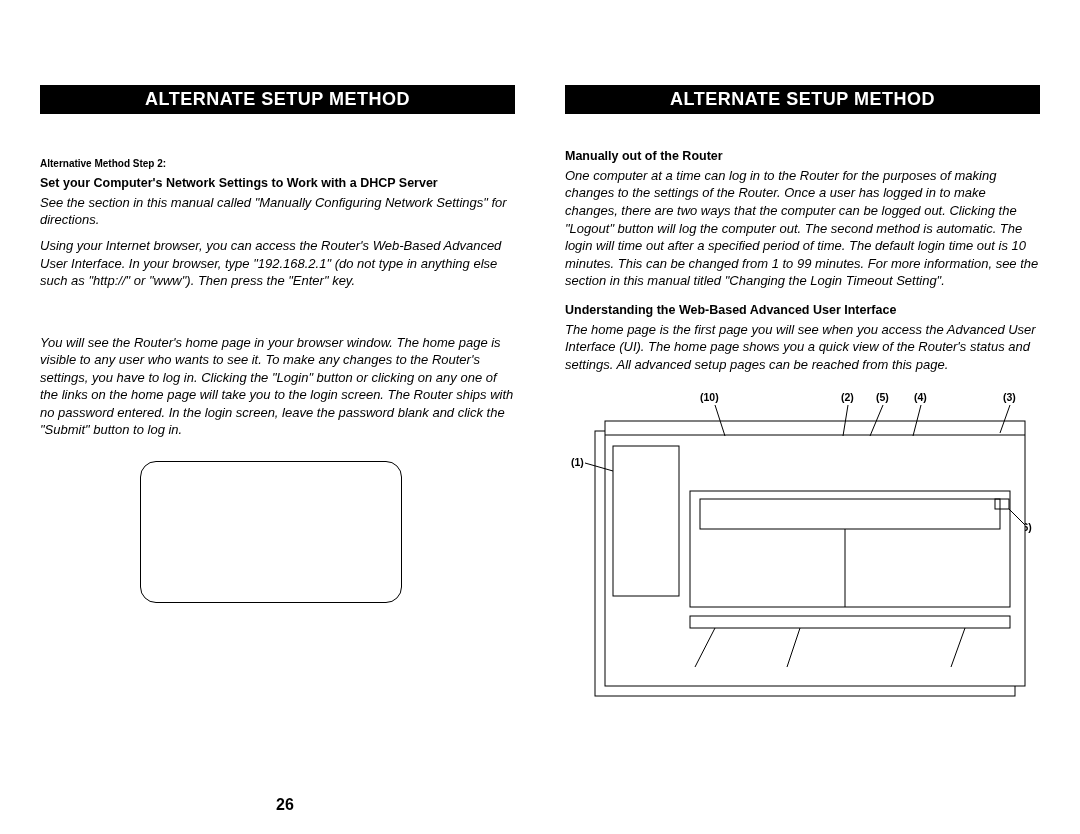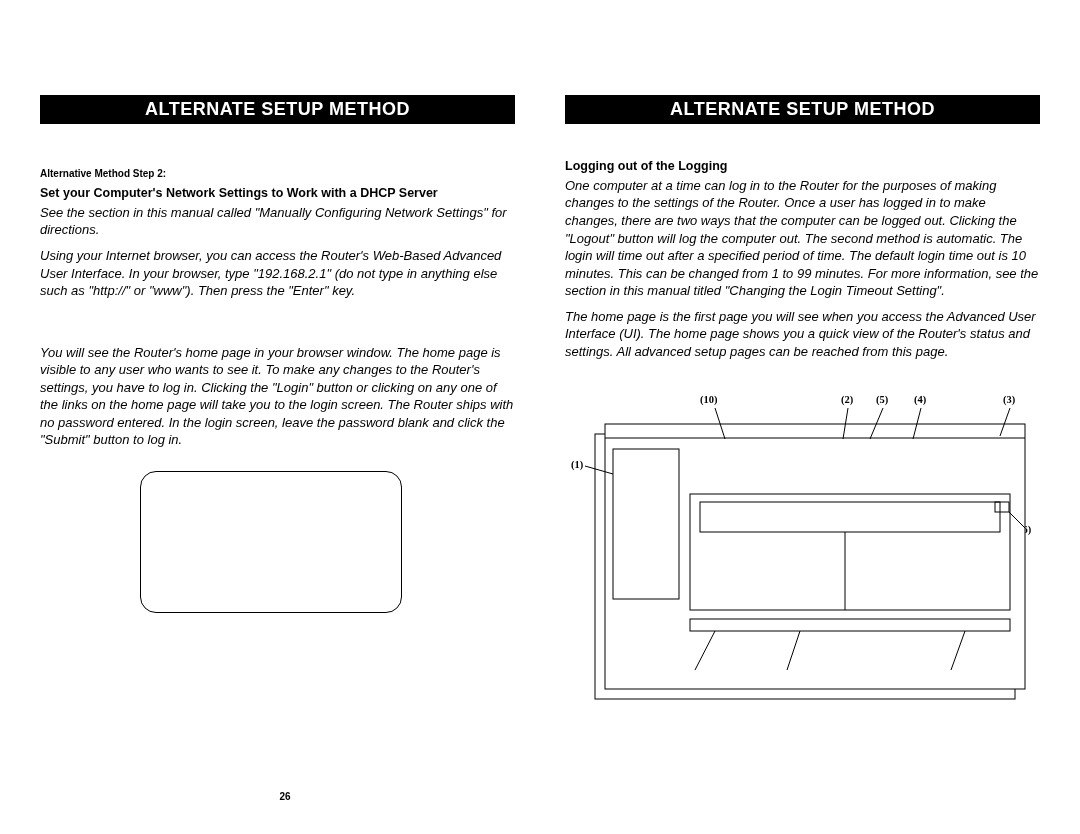--- a/index.html
+++ b/index.html
@@ -10,21 +10,21 @@
     color: #000;
     width: 1080px;
     height: 834px;
     overflow: hidden;
   }
   .spread {
     display: flex;
     width: 100%;
     height: 100%;
     box-sizing: border-box;
-    padding: 40px 30px 20px 30px;
+    padding: 30px 30px 20px 30px;
   }
   .page {
     flex: 1;
     display: flex;
     flex-direction: column;
     padding: 0 10px;
     position: relative;
   }
   .page-left { padding-right: 25px; }
   .page-right { padding-left: 25px; }
@@ -61,33 +61,32 @@
   }
   .login-box {
     border: 1.5px solid #000;
     border-radius: 16px;
     width: 260px;
     height: 140px;
     margin: 14px 0 0 100px;
   }
   .page-num {
     position: absolute;
-    bottom: 12px;
+    bottom: 0;
     width: calc(100% - 20px);
     text-align: center;
-    font-size: 10px;
+    font-size: 16px;
     font-weight: bold;
   }
 
   
   .diagram-zone {
     position: relative;
     height: 330px;
-    margin-top: 26px;
-    font-family: Liberation Serif, serif;
+    margin-top: 10px;
   }
   .diagram-zone svg {
     position: absolute;
     top: 0; left: 0;
   }
   .callout {
     position: absolute;
     font-size: 10.5px;
     font-weight: bold;
   }
@@ -111,23 +110,24 @@
     <p class="body-text">You will see the Router's home page in your browser window. The home page is visible to any user who wants to see it. To make any changes to the Router's settings, you have to log in. Clicking the "Login" button or clicking on any one of the links on the home page will take you to the login screen. The Router ships with no password entered. In the login screen, leave the password blank and click the "Submit" button to log in.</p>
 
     <div class="login-box"></div>
 
     <div class="page-num">26</div>
   </div>
 
   <div class="page page-right">
     <div class="banner">Alternate Setup Method</div>
 
-    <div class="sub-heading">Logging out of the Logging</div>
+    <div class="sub-heading">Manually out of the Router</div>
     <p class="body-text">One computer at a time can log in to the Router for the purposes of making changes to the settings of the Router. Once a user has logged in to make changes, there are two ways that the computer can be logged out. Clicking the "Logout" button will log the computer out. The second method is automatic. The login will time out after a specified period of time. The default login time out is 10 minutes. This can be changed from 1 to 99 minutes. For more information, see the section in this manual titled "Changing the Login Timeout Setting".</p>
 
+    <div class="sub-heading">Understanding the Web-Based Advanced User Interface</div>
     <p class="body-text">The home page is the first page you will see when you access the Advanced User Interface (UI). The home page shows you a quick view of the Router's status and settings. All advanced setup pages can be reached from this page.</p>
 
     <div class="diagram-zone">
 
       <div class="callout" style="top:0px; left:135px;">(10)</div>
       <div class="callout" style="top:0px; left:276px;">(2)</div>
       <div class="callout" style="top:0px; left:311px;">(5)</div>
       <div class="callout" style="top:0px; left:349px;">(4)</div>
       <div class="callout" style="top:0px; left:438px;">(3)</div>
       <div class="callout" style="top:65px; left:6px;">(1)</div>

